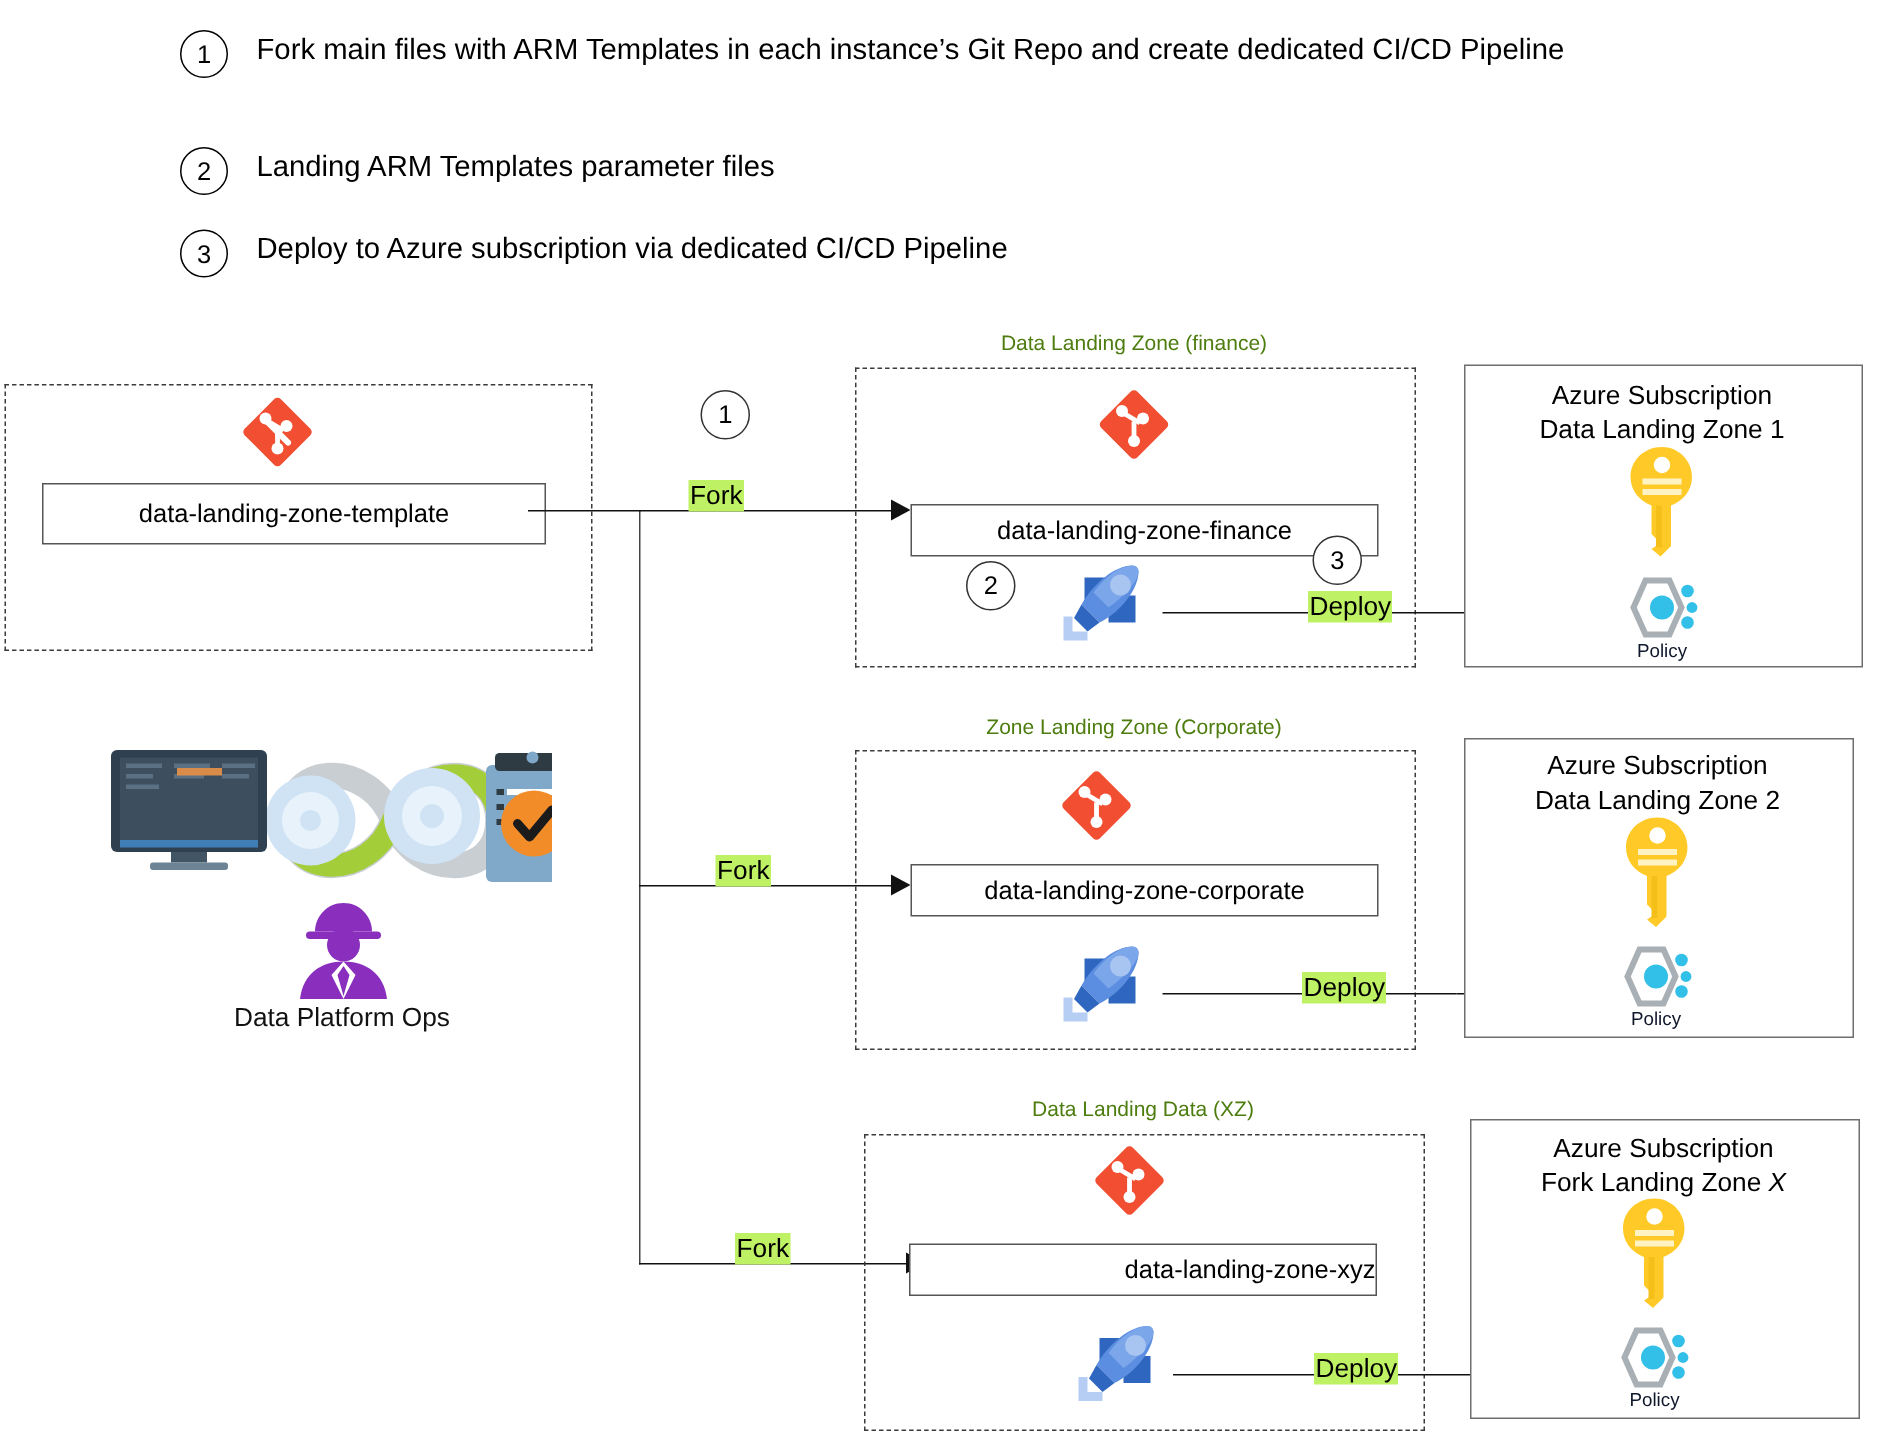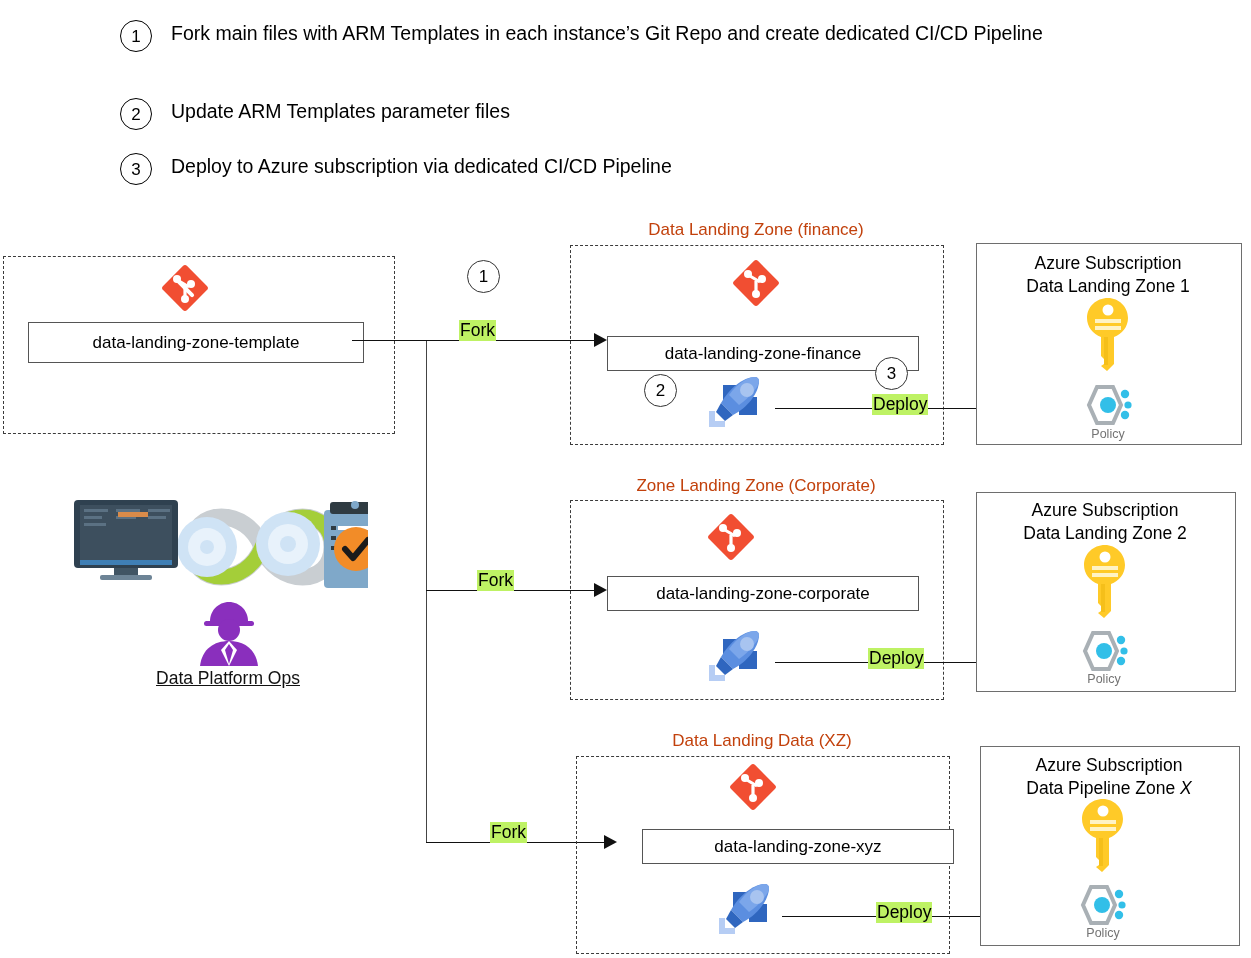--- a/index.html
+++ b/index.html
@@ -13,53 +13,53 @@
         display:flex;align-items:center;justify-content:center;
         font-size:17px;line-height:1;background:#fff;flex:0 0 auto;}
   .legend-txt{font-size:19.5px;line-height:1.35;margin-left:19px;color:#000;}
 
   
   .dashed-box{position:absolute;border:1.6px dashed #3b3b3b;background:transparent;}
   .sub-box{position:absolute;border:1.5px solid #6e6e6e;background:#fff;}
   .repo-box{position:absolute;border:1.4px solid #555;background:#fff;
             display:flex;align-items:center;justify-content:center;
             font-size:17px;color:#000;}
-  .zone-title{position:absolute;font-size:17px;text-align:center;color:#c2410c;}
+  .zone-title{position:absolute;font-size:14px;text-align:center;color:#4d7c0f;}
   .sub-title{position:absolute;font-size:17.5px;text-align:center;
              line-height:1.32;color:#000;}
   .ital{font-style:italic;}
 
   
   .hline{position:absolute;height:0;border-top:1.9px solid #111;}
   .vline{position:absolute;width:0;border-left:1.9px solid #444;}
   .lbl{position:absolute;font-size:17.5px;background:#bef264;padding:0 1px;
        color:#000;white-space:nowrap;}
   .num-circ{position:absolute;width:31px;height:31px;border:1.5px solid #333;
             border-radius:50%;display:flex;align-items:center;justify-content:center;
             font-size:17px;background:#fff;}
   .arrowhead{position:absolute;width:0;height:0;
              border-top:7px solid transparent;border-bottom:7px solid transparent;
              border-left:13px solid #111;}
 
-  .policy-lbl{position:absolute;font-size:12.5px;color:#737373;
+  .policy-lbl{position:absolute;font-size:12.5px;color:#0f172a;
               text-align:center;width:70px;}
-  .ops-lbl{position:absolute;font-size:17.5px;text-align:center;width:300px;color:#111;text-decoration:underline;}
+  .ops-lbl{position:absolute;font-size:17.5px;text-align:center;width:300px;color:#111;}
   svg{display:block;}
 </style>
 </head>
 <body>
 
 <div class="legend-row" style="left:120px;top:20px;width:1070px;">
   <div class="circ">1</div>
   <div class="legend-txt">Fork main files with ARM Templates in each instance’s Git Repo and create dedicated CI/CD Pipeline</div>
 </div>
 
 <div class="legend-row" style="left:120px;top:98px;width:1070px;">
   <div class="circ">2</div>
-  <div class="legend-txt">Update ARM Templates parameter files</div>
+  <div class="legend-txt">Landing ARM Templates parameter files</div>
 </div>
 
 <div class="legend-row" style="left:120px;top:153px;width:1070px;">
   <div class="circ">3</div>
   <div class="legend-txt">Deploy to Azure subscription via dedicated CI/CD Pipeline</div>
 </div>
 
 <div class="dashed-box" style="left:3px;top:256px;width:390px;height:176px;"></div>
 
 <div class="abs" style="left:160px;top:262px;">
@@ -259,21 +259,21 @@
     <g fill="#ffffff">
       <circle cx="17" cy="17" r="4"></circle>
       <circle cx="31" cy="22" r="4"></circle>
       <circle cx="25" cy="37" r="4"></circle>
       <path d="M19 19 L29 25" stroke="#ffffff" stroke-width="3.2" fill="none"></path>
       <path d="M25 24 L25 36" stroke="#ffffff" stroke-width="3.2" fill="none"></path>
     </g>
   </svg>
 </div>
 
-<div class="repo-box" style="left:642px;top:829px;width:310px;height:33px;">
+<div class="repo-box" style="left:606px;top:829px;width:310px;height:33px;justify-content:flex-end;">
   <span>data-landing-zone-xyz</span>
 </div>
 
 <div class="abs" style="left:713px;top:878px;">
   <svg width="64" height="62" viewBox="0 0 64 62">
     <path d="M20 14 L40 14 L40 32 L20 32 Z" fill="#2f66bf"></path>
     <path d="M36 44 L54 44 L54 26 L36 26 Z" fill="#2f66bf"></path>
     <path d="M52 6 C40 6 26 18 18 32 L30 44 C44 37 56 22 56 10 C56 8 54.5 6 52 6 Z" fill="#5b8ee0"></path>
     <path d="M52 6 C44 6 34 13 26 24 L36 34 C47 26 56 16 56 10 C56 8 54.5 6 52 6 Z" fill="#7ba6ea"></path>
     <circle cx="44" cy="19" r="7" fill="#a8c4f0"></circle>
@@ -334,21 +334,21 @@
     <circle cx="48" cy="22" r="3.6" fill="#32bfe8"></circle>
     <circle cx="45" cy="32" r="4.2" fill="#32bfe8"></circle>
   </svg>
 </div>
 <div class="policy-lbl" style="left:1069px;top:672px;">Policy</div>
 
 <div class="sub-box" style="left:980px;top:746px;width:258px;height:198px;"></div>
 <div class="sub-title" style="left:980px;top:754px;width:258px;">
   <div>Azure Subscription</div>
   <div>
-    <span>Data Pipeline Zone </span><span class="ital">X</span>
+    <span>Fork Landing Zone </span><span class="ital">X</span>
   </div>
 </div>
 <div class="abs" style="left:1078px;top:797px;">
   <svg width="50" height="76" viewBox="0 0 50 76">
     <path d="M25 2 C13 2 4 11 4 22 C4 31 10 38 18 41 L18 60 L24 66 L18 70 L24 75 L31 68 L31 41 C39 38 45 31 45 22 C45 11 36 2 25 2 Z" fill="#ffca28"></path>
     <circle cx="25" cy="14" r="5.5" fill="#ffffff"></circle>
     <rect x="12" y="23" width="26" height="4" fill="#fff3c4"></rect>
     <rect x="12" y="30" width="26" height="4" fill="#fff3c4"></rect>
     <rect x="21" y="41" width="4" height="28" fill="#f5bf1a"></rect>
   </svg>

